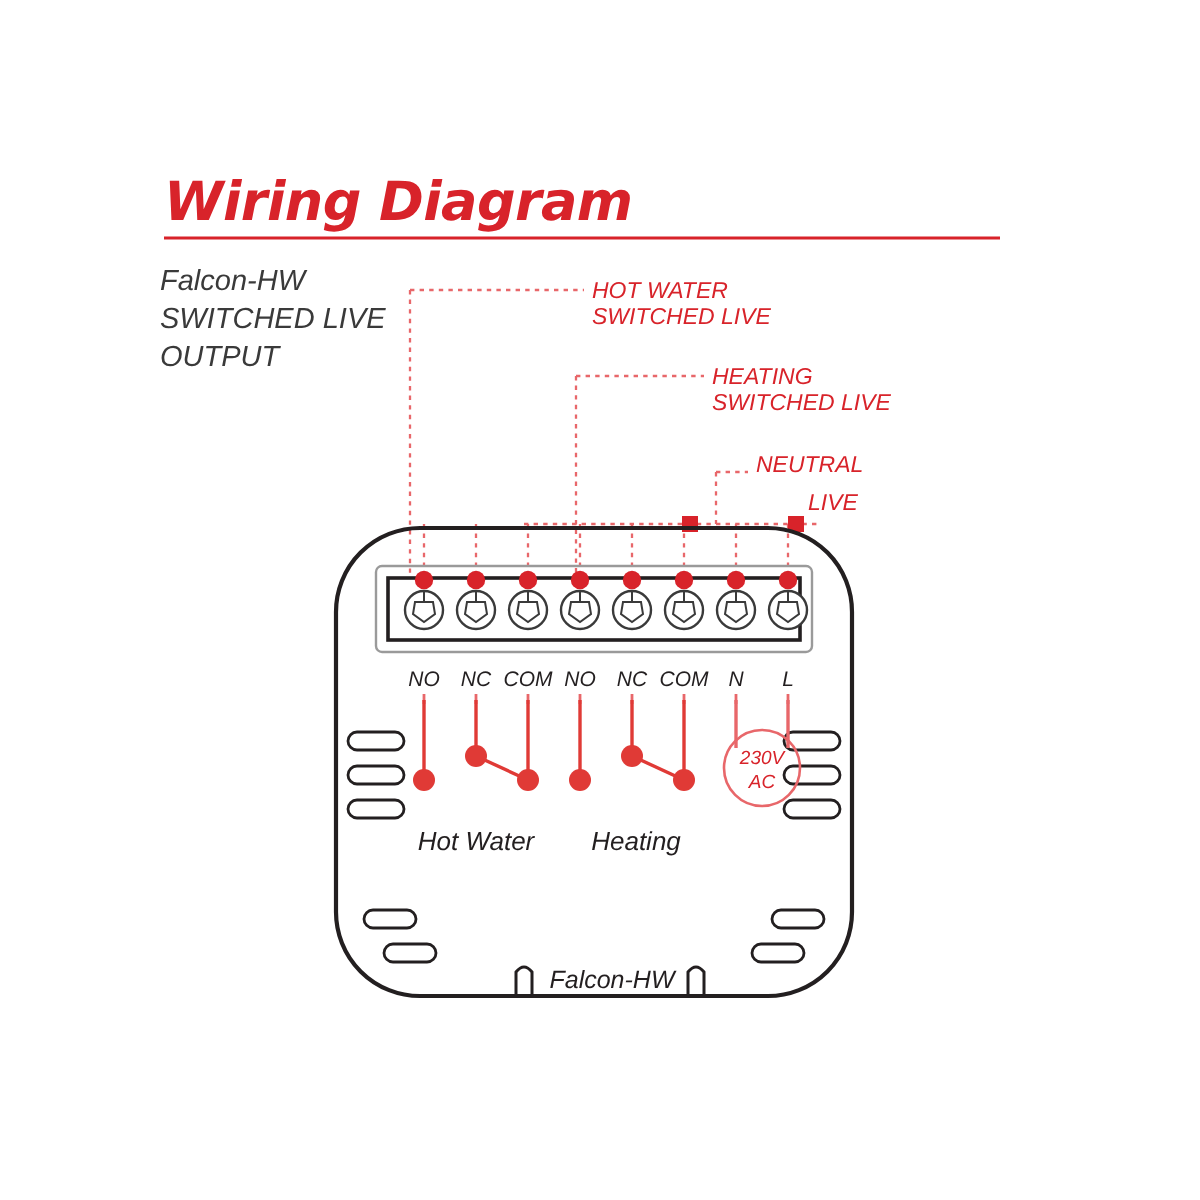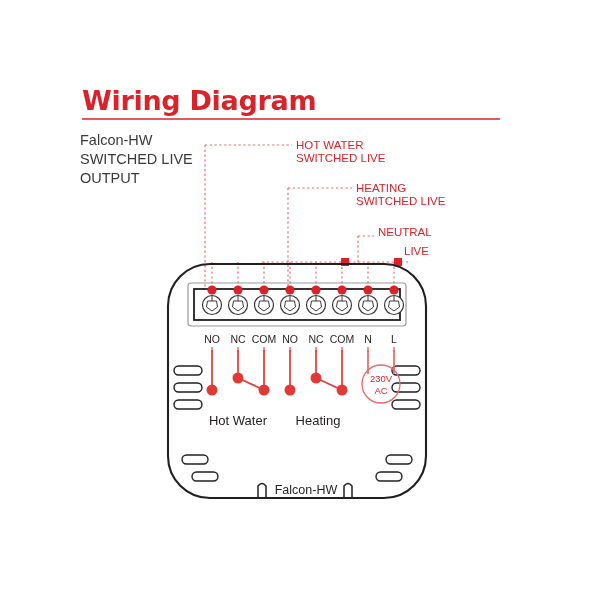--- a/index.html
+++ b/index.html
@@ -12,20 +12,21 @@
     height: 600px;
     font-family: "Liberation Sans", sans-serif;
     color: #231f20;
     overflow: hidden;
     position: relative;
   }
   #page {
     position: relative;
     width: 600px;
     height: 508px;
+    font-style: italic;
   }
   svg#diagram {
     position: absolute;
     left: 0;
     top: 0;
     width: 600px;
     height: 600px;
     display: block;
   }
   .title-text {

